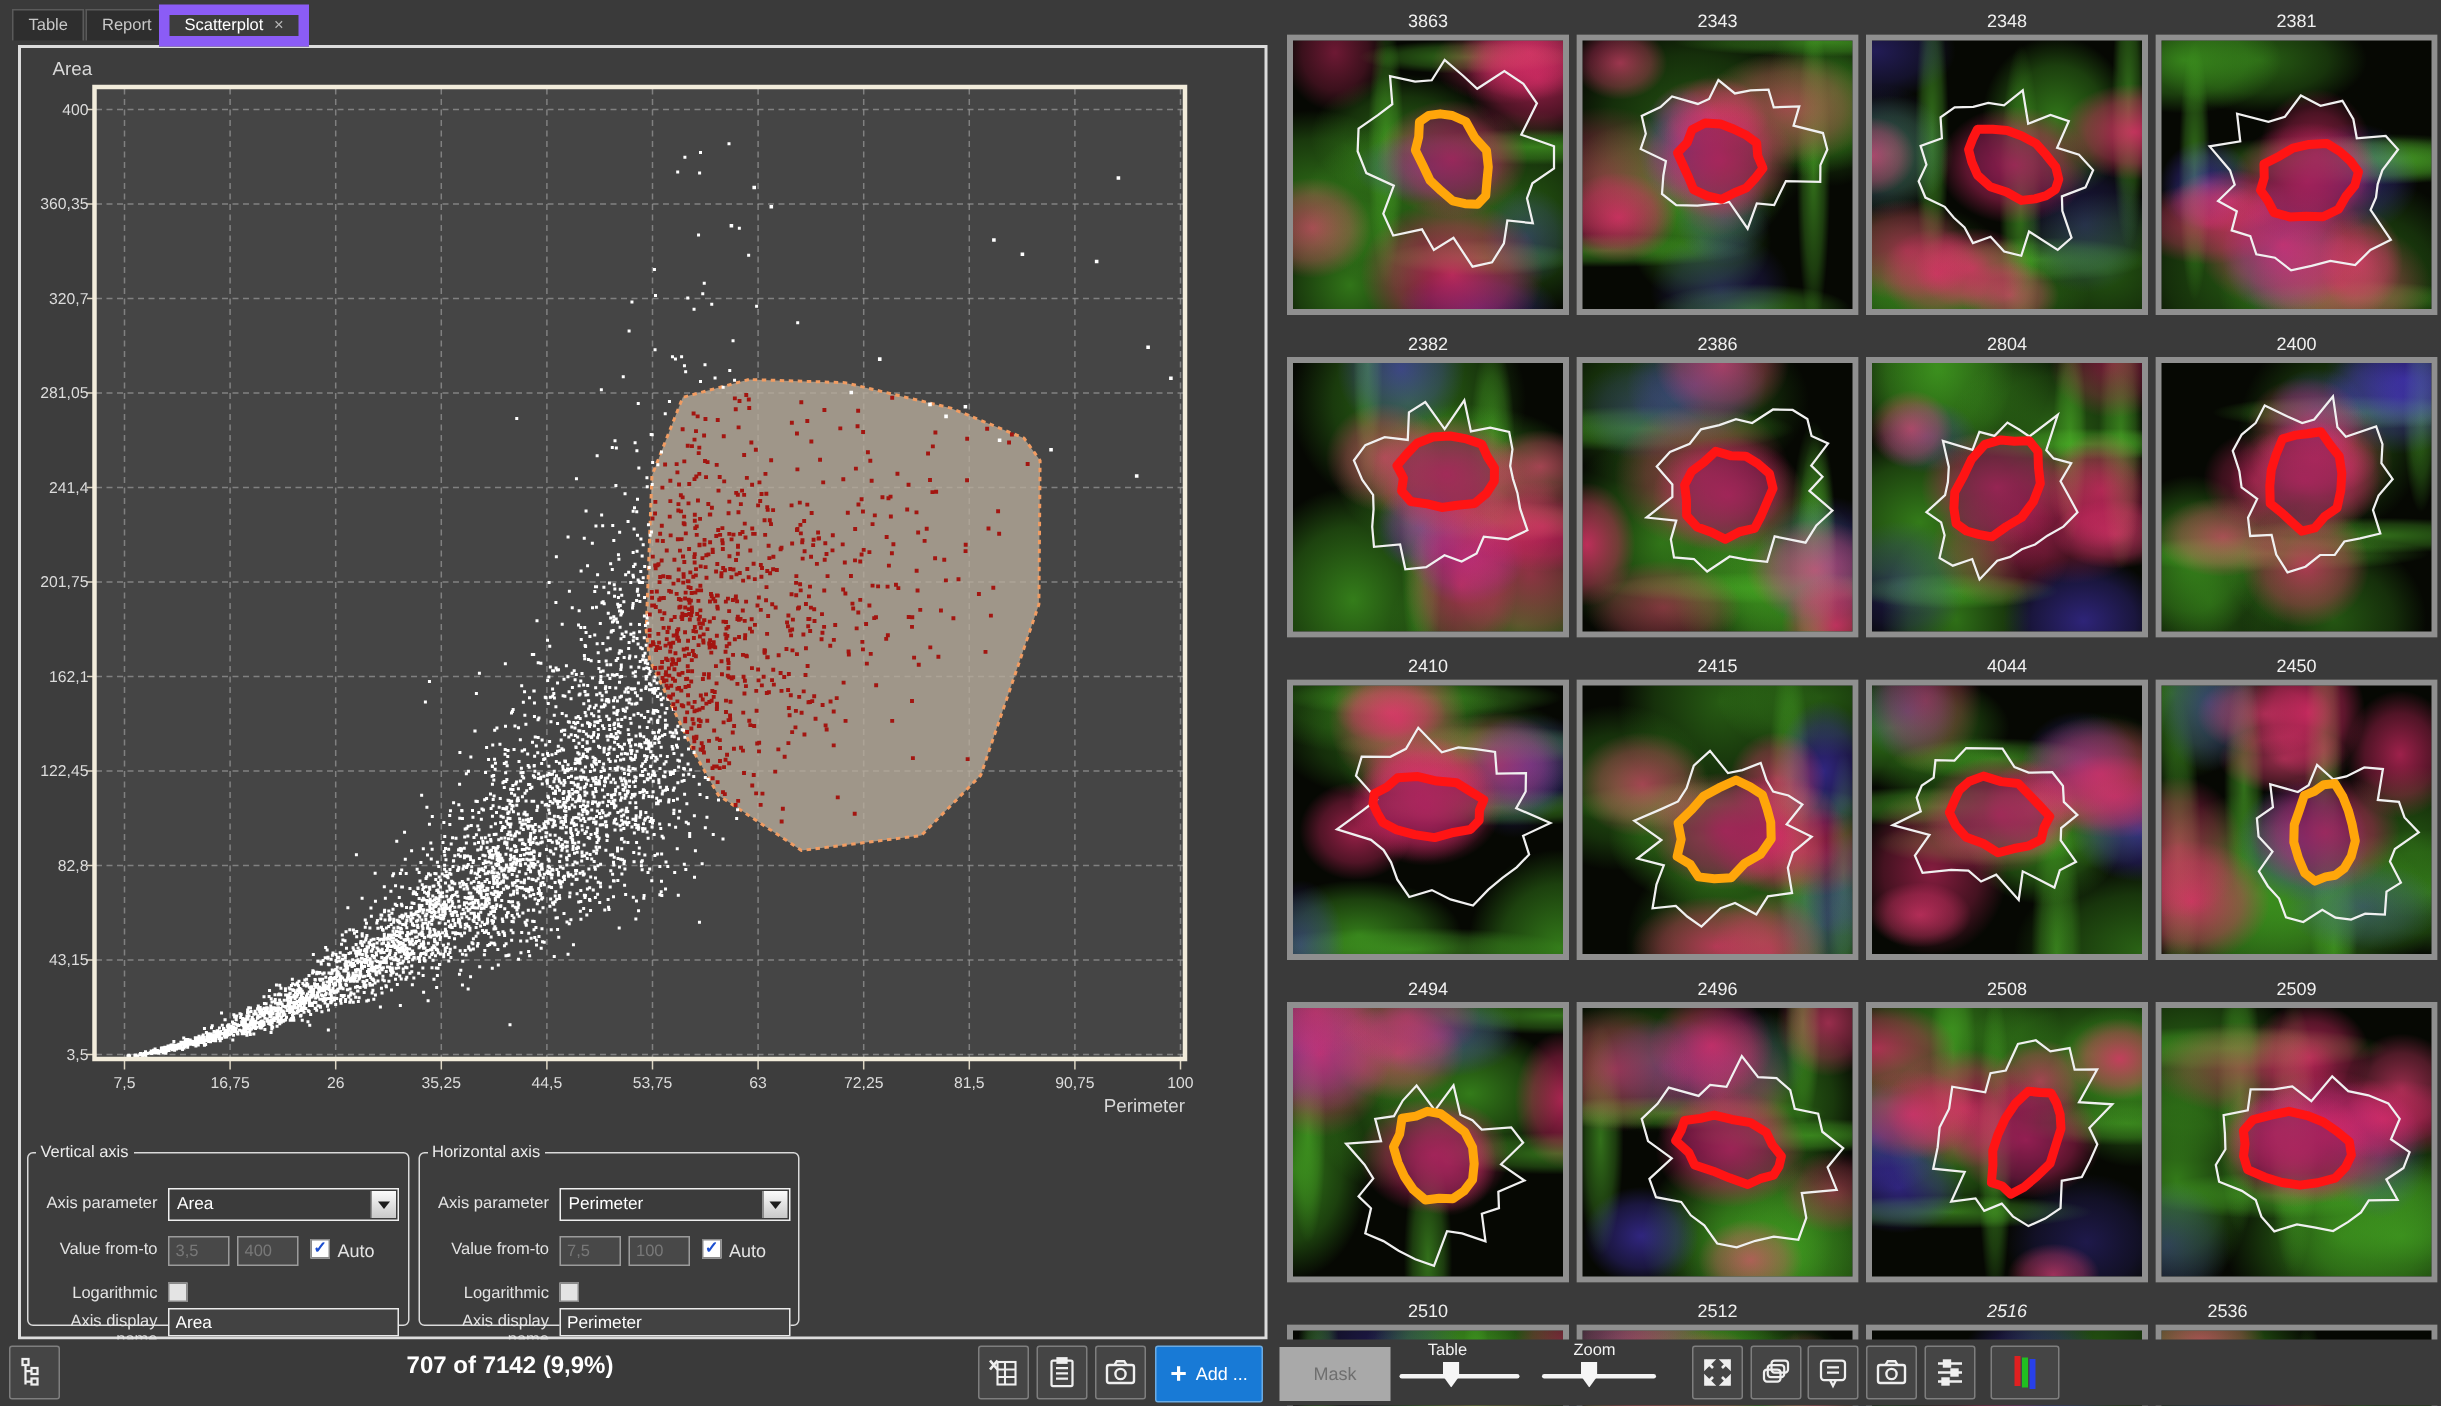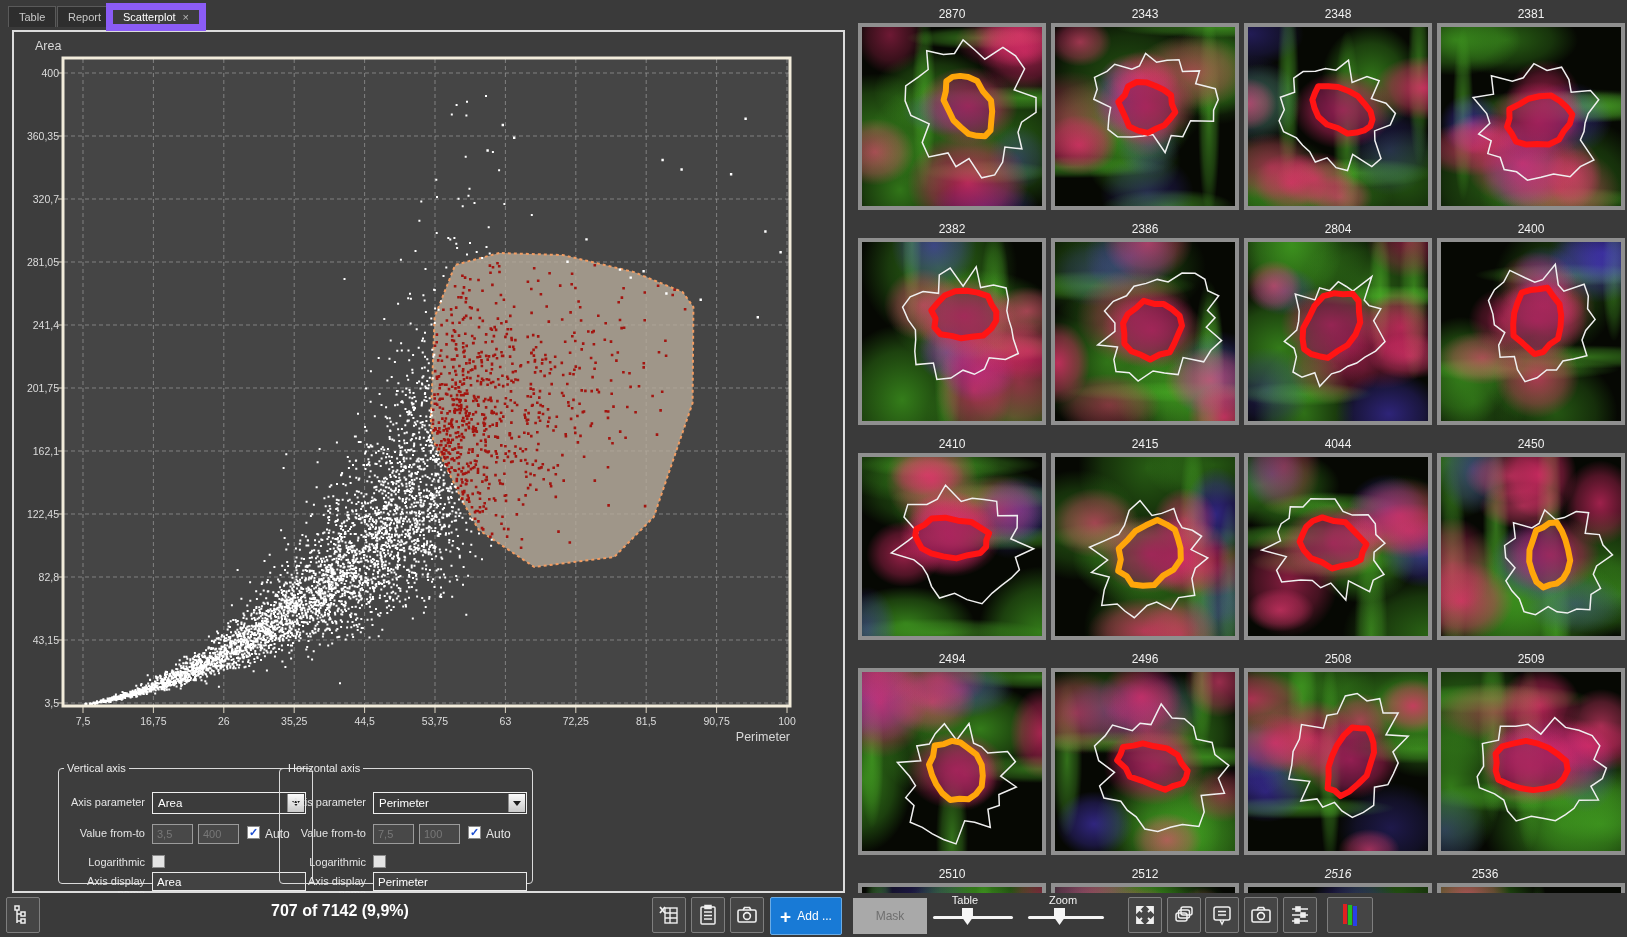--- a/index.html
+++ b/index.html
@@ -49,21 +49,21 @@
     color:#6f6f6f;font-size:12px;display:flex;align-items:center;justify-content:center;}
   .sliderlabel{position:absolute;top:1px;font-size:11px;color:#f2f2f2;text-align:center;width:80px;}
   .track{position:absolute;top:23px;height:3px;background:#f4f4f4;border-radius:2px;}
   .thumbk{position:absolute;top:15px;width:11px;height:17px;background:#f6f6f6;
     clip-path:polygon(0 0,100% 0,100% 55%,50% 100%,0 55%);}
 </style>
 </head>
 <body>
 
 <div id="thumbs">
-    <div class="tilelabel" style="left: 858px; top: 7px; width: 188px;">2870</div>
+    <div class="tilelabel" style="left: 858px; top: 7px; width: 188px;">3863</div>
     <div class="tile" style="left: 858px; top: 23px; background-image: radial-gradient(72px 56px at 106px 79px, rgba(220, 40, 110, 0.8) 0%, rgba(220, 40, 110, 0.4) 45%, rgba(0, 0, 0, 0) 70%), radial-gradient(49px 56px at 28px 8px, rgba(232, 45, 110, 0.46) 0%, rgba(232, 45, 110, 0.23) 45%, rgba(0, 0, 0, 0) 70%), radial-gradient(71px 39px at 142px 15px, rgba(232, 45, 110, 0.51) 0%, rgba(232, 45, 110, 0.25) 45%, rgba(0, 0, 0, 0) 70%), radial-gradient(87px 72px at 106px 156px, rgba(232, 45, 110, 0.77) 0%, rgba(232, 45, 110, 0.38) 45%, rgba(0, 0, 0, 0) 70%), radial-gradient(69px 59px at 163px 25px, rgba(232, 45, 110, 0.63) 0%, rgba(232, 45, 110, 0.32) 45%, rgba(0, 0, 0, 0) 70%), radial-gradient(66px 46px at 158px 8px, rgba(250, 70, 125, 0.6) 0%, rgba(250, 70, 125, 0.3) 45%, rgba(0, 0, 0, 0) 70%), radial-gradient(56px 48px at 13px 125px, rgba(250, 70, 125, 0.6) 0%, rgba(250, 70, 125, 0.3) 45%, rgba(0, 0, 0, 0) 70%), radial-gradient(77px 39px at 123px 179px, rgba(80, 60, 220, 0.43) 0%, rgba(80, 60, 220, 0.22) 45%, rgba(0, 0, 0, 0) 70%), radial-gradient(43px 47px at 156px 131px, rgba(80, 60, 220, 0.33) 0%, rgba(80, 60, 220, 0.17) 45%, rgba(0, 0, 0, 0) 70%), radial-gradient(72px 34px at 90px 85px, rgba(80, 60, 220, 0.4) 0%, rgba(80, 60, 220, 0.2) 45%, rgba(0, 0, 0, 0) 70%), radial-gradient(106px 81px at 81px 110px, rgba(70, 170, 35, 0.52) 0%, rgba(70, 170, 35, 0.26) 45%, rgba(0, 0, 0, 0) 70%), radial-gradient(78px 82px at 38px 163px, rgba(70, 170, 35, 0.67) 0%, rgba(70, 170, 35, 0.33) 45%, rgba(0, 0, 0, 0) 70%), radial-gradient(95px 78px at 14px 101px, rgba(70, 170, 35, 0.59) 0%, rgba(70, 170, 35, 0.3) 45%, rgba(0, 0, 0, 0) 70%), radial-gradient(99px 99px at 154px 115px, rgba(70, 170, 35, 0.49) 0%, rgba(70, 170, 35, 0.24) 45%, rgba(0, 0, 0, 0) 70%), radial-gradient(89px 59px at 74px 64px, rgba(70, 170, 35, 0.53) 0%, rgba(70, 170, 35, 0.26) 45%, rgba(0, 0, 0, 0) 70%), radial-gradient(137px 17px at 162px 71px, rgba(95, 215, 50, 0.5) 0%, rgba(95, 215, 50, 0.25) 45%, rgba(0, 0, 0, 0) 70%), radial-gradient(91px 17px at 126px 145px, rgba(95, 215, 50, 0.5) 0%, rgba(95, 215, 50, 0.25) 45%, rgba(0, 0, 0, 0) 70%), radial-gradient(103px 16px at 116px 11px, rgba(95, 215, 50, 0.5) 0%, rgba(95, 215, 50, 0.25) 45%, rgba(0, 0, 0, 0) 70%), radial-gradient(17px 129px at 62px 72px, rgba(95, 215, 50, 0.5) 0%, rgba(95, 215, 50, 0.25) 45%, rgba(0, 0, 0, 0) 70%);">
       <svg width="180" height="179">
         <path d="M140.6 135.2L132.7 147.9L119.7 150.8L107.0 131.6L93.9 139.7L86.0 125.9L66.8 130.0L60.2 115.4L67.2 96.8L48.9 88.4L43.1 73.8L43.7 58.8L56.6 49.8L66.2 42.5L64.7 23.8L81.4 27.4L92.5 26.5L101.1 12.9L113.4 23.5L122.8 32.2L140.9 20.4L153.6 28.9L162.6 41.9L152.2 62.8L174.0 70.5L174.0 85.3L159.6 95.2L156.0 105.2L159.9 121.8L142.9 120.0Z" fill="none" stroke="#f0f0f0" stroke-width="1.5" stroke-linejoin="miter"></path>
         <path d="M123.0 109.2L114.7 108.8L106.5 106.9L98.8 100.3L91.4 93.3L86.7 83.5L81.6 73.1L83.8 64.2L84.3 54.3L90.5 49.9L98.1 48.9L106.2 50.0L115.2 54.0L121.1 64.6L129.0 73.4L130.2 84.3L129.3 93.6L128.5 103.4Z" fill="rgba(90,25,70,0.35)" stroke="#ffa60a" stroke-width="6" stroke-linejoin="round"></path>
       </svg>
     </div>
     <div class="tilelabel" style="left: 1051px; top: 7px; width: 188px;">2343</div>
     <div class="tile" style="left: 1051px; top: 23px; background-image: radial-gradient(72px 56px at 92px 80px, rgba(220, 40, 110, 0.8) 0%, rgba(220, 40, 110, 0.4) 45%, rgba(0, 0, 0, 0) 70%), radial-gradient(82px 54px at 137px 45px, rgba(232, 45, 110, 0.58) 0%, rgba(232, 45, 110, 0.29) 45%, rgba(0, 0, 0, 0) 70%), radial-gradient(80px 70px at 15px 93px, rgba(232, 45, 110, 0.47) 0%, rgba(232, 45, 110, 0.23) 45%, rgba(0, 0, 0, 0) 70%), radial-gradient(53px 78px at 90px 76px, rgba(232, 45, 110, 0.58) 0%, rgba(232, 45, 110, 0.29) 45%, rgba(0, 0, 0, 0) 70%), radial-gradient(56px 43px at 24px 118px, rgba(232, 45, 110, 0.76) 0%, rgba(232, 45, 110, 0.38) 45%, rgba(0, 0, 0, 0) 70%), radial-gradient(57px 36px at 85px 50px, rgba(250, 70, 125, 0.6) 0%, rgba(250, 70, 125, 0.3) 45%, rgba(0, 0, 0, 0) 70%), radial-gradient(45px 35px at 25px 15px, rgba(250, 70, 125, 0.6) 0%, rgba(250, 70, 125, 0.3) 45%, rgba(0, 0, 0, 0) 70%), radial-gradient(46px 45px at 94px 118px, rgba(80, 60, 220, 0.32) 0%, rgba(80, 60, 220, 0.16) 45%, rgba(0, 0, 0, 0) 70%), radial-gradient(43px 57px at 67px 71px, rgba(80, 60, 220, 0.56) 0%, rgba(80, 60, 220, 0.28) 45%, rgba(0, 0, 0, 0) 70%), radial-gradient(67px 55px at 92px 166px, rgba(80, 60, 220, 0.32) 0%, rgba(80, 60, 220, 0.16) 45%, rgba(0, 0, 0, 0) 70%), radial-gradient(122px 110px at 72px 59px, rgba(70, 170, 35, 0.48) 0%, rgba(70, 170, 35, 0.24) 45%, rgba(0, 0, 0, 0) 70%), radial-gradient(63px 89px at 167px 35px, rgba(70, 170, 35, 0.51) 0%, rgba(70, 170, 35, 0.25) 45%, rgba(0, 0, 0, 0) 70%), radial-gradient(112px 68px at 58px 99px, rgba(70, 170, 35, 0.7) 0%, rgba(70, 170, 35, 0.35) 45%, rgba(0, 0, 0, 0) 70%), radial-gradient(67px 59px at 79px 134px, rgba(70, 170, 35, 0.52) 0%, rgba(70, 170, 35, 0.26) 45%, rgba(0, 0, 0, 0) 70%), radial-gradient(101px 60px at 146px 48px, rgba(70, 170, 35, 0.59) 0%, rgba(70, 170, 35, 0.3) 45%, rgba(0, 0, 0, 0) 70%), radial-gradient(147px 14px at 164px 1px, rgba(95, 215, 50, 0.5) 0%, rgba(95, 215, 50, 0.25) 45%, rgba(0, 0, 0, 0) 70%), radial-gradient(136px 16px at 16px 140px, rgba(95, 215, 50, 0.5) 0%, rgba(95, 215, 50, 0.25) 45%, rgba(0, 0, 0, 0) 70%), radial-gradient(16px 151px at 154px 87px, rgba(95, 215, 50, 0.5) 0%, rgba(95, 215, 50, 0.25) 45%, rgba(0, 0, 0, 0) 70%), radial-gradient(94px 24px at 113px 179px, rgba(95, 215, 50, 0.5) 0%, rgba(95, 215, 50, 0.25) 45%, rgba(0, 0, 0, 0) 70%);">
       <svg width="180" height="179">
         <path d="M158.6 83.1L158.5 94.2L135.6 93.7L132.0 101.0L127.8 109.7L116.2 108.6L110.1 125.5L97.8 107.6L88.3 108.9L76.6 110.1L62.5 109.8L53.0 102.3L53.9 90.0L55.6 80.4L38.8 72.3L42.2 62.2L39.5 50.3L52.0 44.4L59.7 37.3L76.9 42.3L84.4 39.0L90.6 26.4L101.6 35.3L112.0 33.2L124.0 32.8L127.5 44.6L144.5 43.9L140.7 56.8L160.3 61.7L163.2 72.7Z" fill="none" stroke="#f0f0f0" stroke-width="1.5" stroke-linejoin="miter"></path>
@@ -261,21 +261,21 @@
       <text x="421" y="693" text-anchor="middle" font-size="10.5" fill="#dcdcdc" font-family="Liberation Sans,sans-serif">53,75</text>
       <text x="491.40000000000003" y="693" text-anchor="middle" font-size="10.5" fill="#dcdcdc" font-family="Liberation Sans,sans-serif">63</text>
       <text x="561.8000000000001" y="693" text-anchor="middle" font-size="10.5" fill="#dcdcdc" font-family="Liberation Sans,sans-serif">72,25</text>
       <text x="632.2" y="693" text-anchor="middle" font-size="10.5" fill="#dcdcdc" font-family="Liberation Sans,sans-serif">81,5</text>
       <text x="702.6" y="693" text-anchor="middle" font-size="10.5" fill="#dcdcdc" font-family="Liberation Sans,sans-serif">90,75</text>
       <text x="773" y="693" text-anchor="middle" font-size="10.5" fill="#dcdcdc" font-family="Liberation Sans,sans-serif">100</text>
       <text x="21" y="18" font-size="12.5" fill="#d8d8d8" font-family="Liberation Sans,sans-serif">Area</text>
       <text x="776" y="709" text-anchor="end" font-size="12.5" fill="#d8d8d8" font-family="Liberation Sans,sans-serif">Perimeter</text>
     </svg>
 
-  <fieldset class="gbox" style="left:4px;top:730px;width:255px;height:122px;margin-left:40px;">
+  <fieldset class="gbox" style="left:4px;top:730px;width:255px;height:122px;">
     <legend>Vertical axis</legend>
     <div class="glabel" style="left:2px;top:22px;width:84px;">Axis parameter</div>
     <div class="dropdown" style="left:93px;top:18px;width:154px;height:22px;">
       <span>Area</span>
       <span class="dbtn">
           <span class="tri"></span>
         </span>
     </div>
     <div class="glabel" style="left:2px;top:53px;width:84px;">Value from-to</div>
     <input class="numfield" disabled="" style="left: 93px; top: 50px; width: 41px; height: 20px;" value="3,5">

